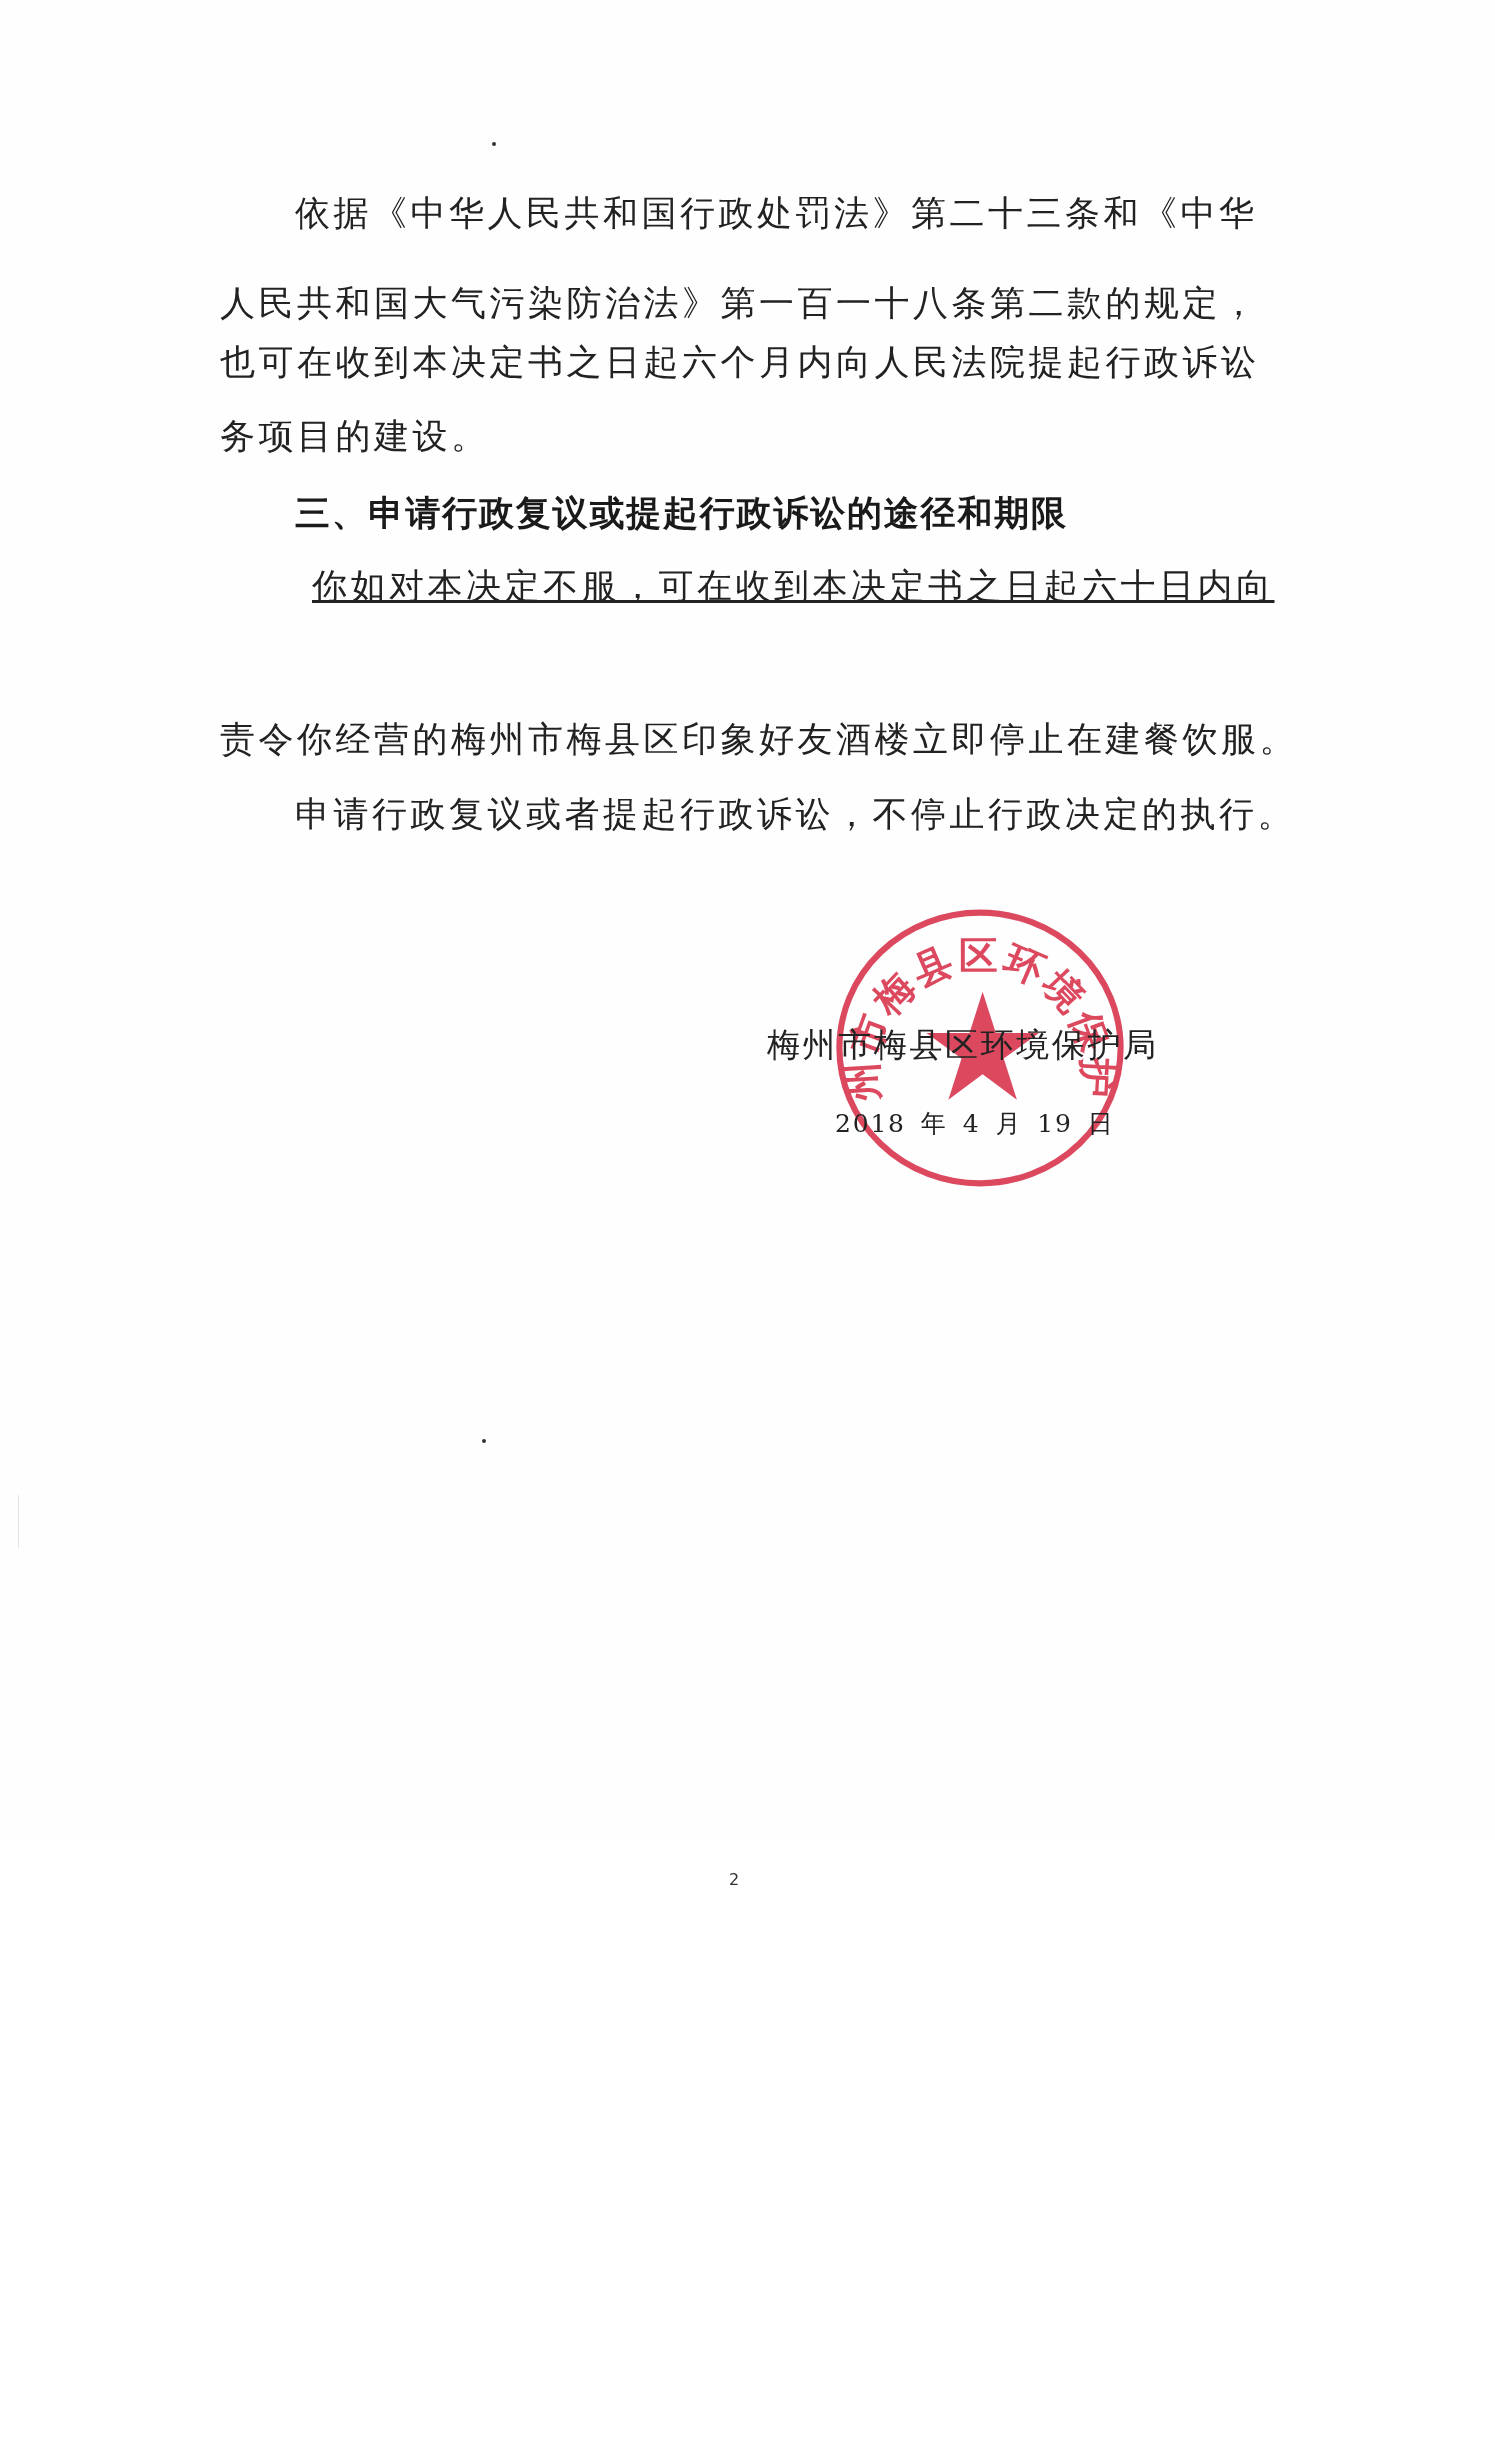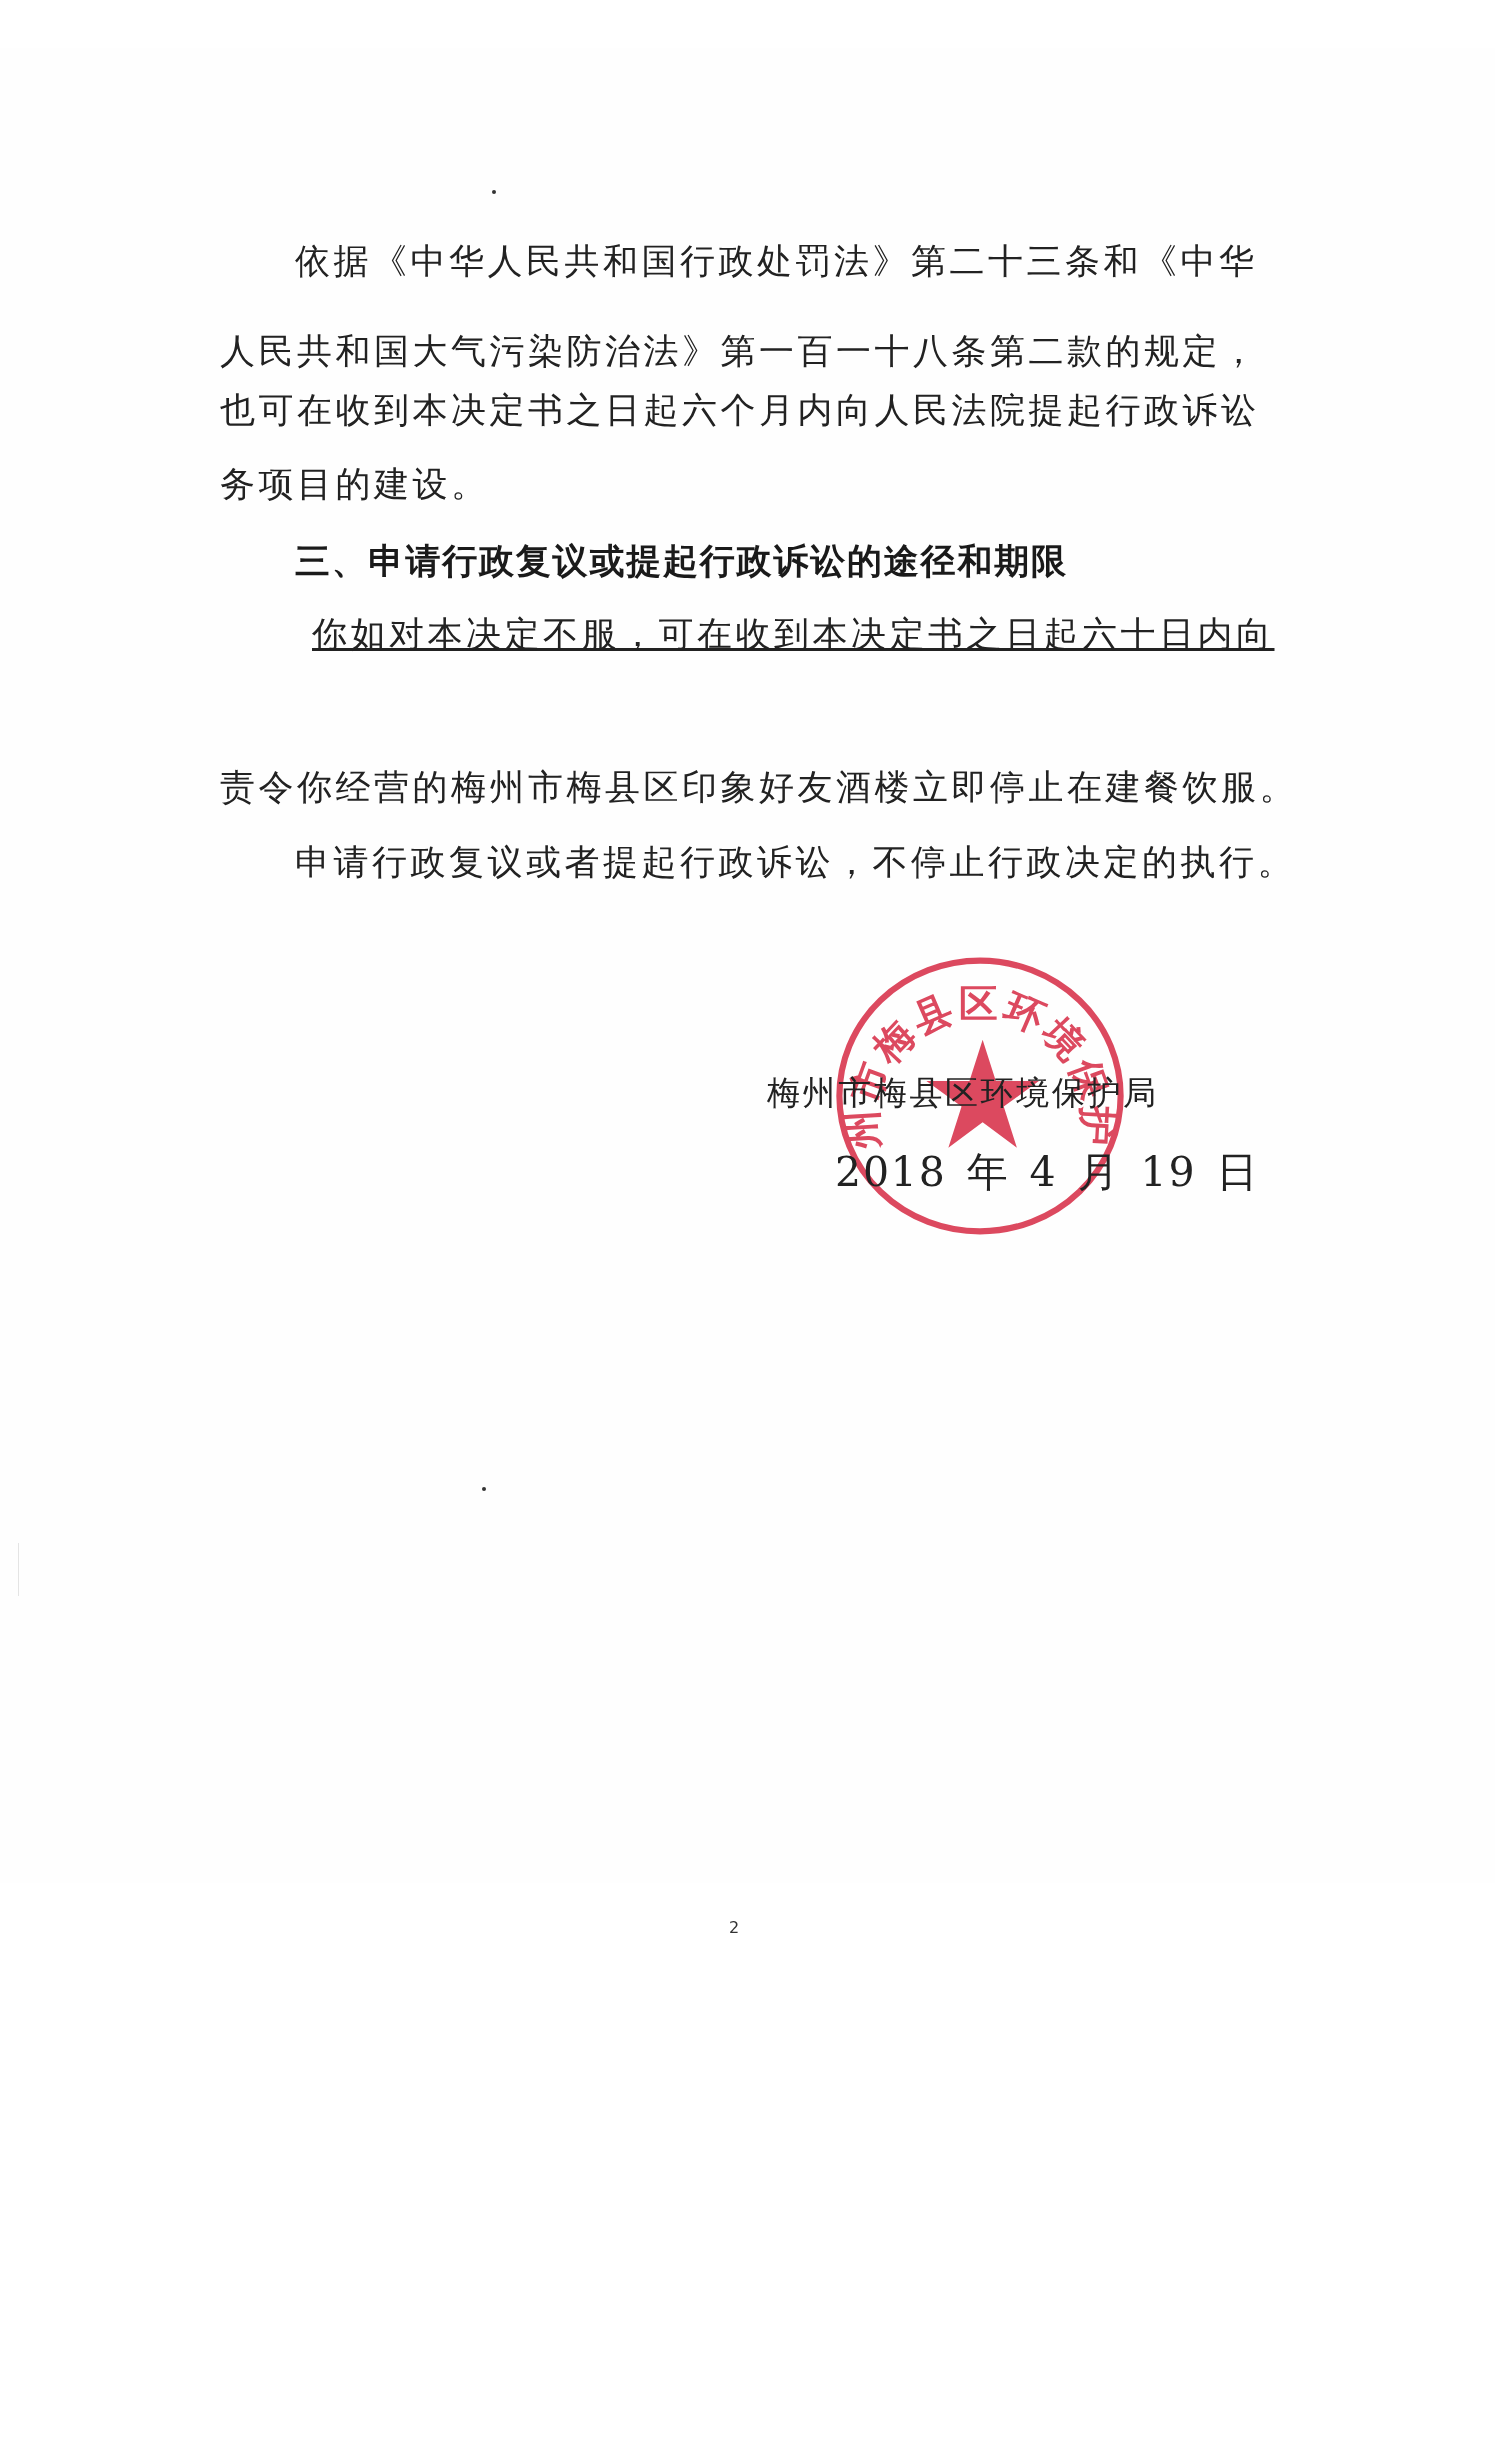--- a/index.html
+++ b/index.html
@@ -1,23 +1,23 @@
 <!DOCTYPE html>
 <html style="font-size:14px"><head>
 <meta charset="utf-8">
 <style>
   html, body { margin: 0; padding: 0; background: #ffffff; }
   body { width: 1495px; height: 2462px; position: relative; overflow: hidden;
          font-family: "DejaVu Serif", "Liberation Serif", serif; color: #1e1e1e; }
-  .page { position: absolute; left: 0; top: 0; width: 1495px; height: 1835px; background: #fefefe; margin-top: 48px; }
+  .page { position: absolute; left: 0; top: 0; width: 1495px; height: 1835px; background: #fefefe; }
   .line { position: absolute; white-space: nowrap; font-size: 35px; line-height: 42px; color: #222; }
   .p1 { letter-spacing: 3.5px; }
   .heading { font-weight: bold; letter-spacing: 1.8px; color: #1a1a1a; }
   .sig { font-size: 33px; letter-spacing: 2.6px; color: #222; }
-  .date { font-size: 41px; letter-spacing: 1.8px; color: #222; word-spacing: 5.3px; }
+  .date { font-size: 25px; letter-spacing: 1.8px; color: #222; word-spacing: 5.3px; }
   .pageno { position: absolute; left: 729px; top: 1870px; font-family: "DejaVu Sans", sans-serif;
             font-size: 16px; color: #333; }
   .speck { position: absolute; width: 4.4px; height: 4.4px; border-radius: 50%; background: #333; }
   .stamp { position: absolute; left: 835px; top: 908px; width: 290px; height: 280px; opacity: 0.9; }
   .edge-line { position: absolute; left: 17.6px; top: 1495px; width: 0.9px; height: 53px; background: #e4e4e4; }
 </style>
 </head>
 <body>
 
 <div class="page">

